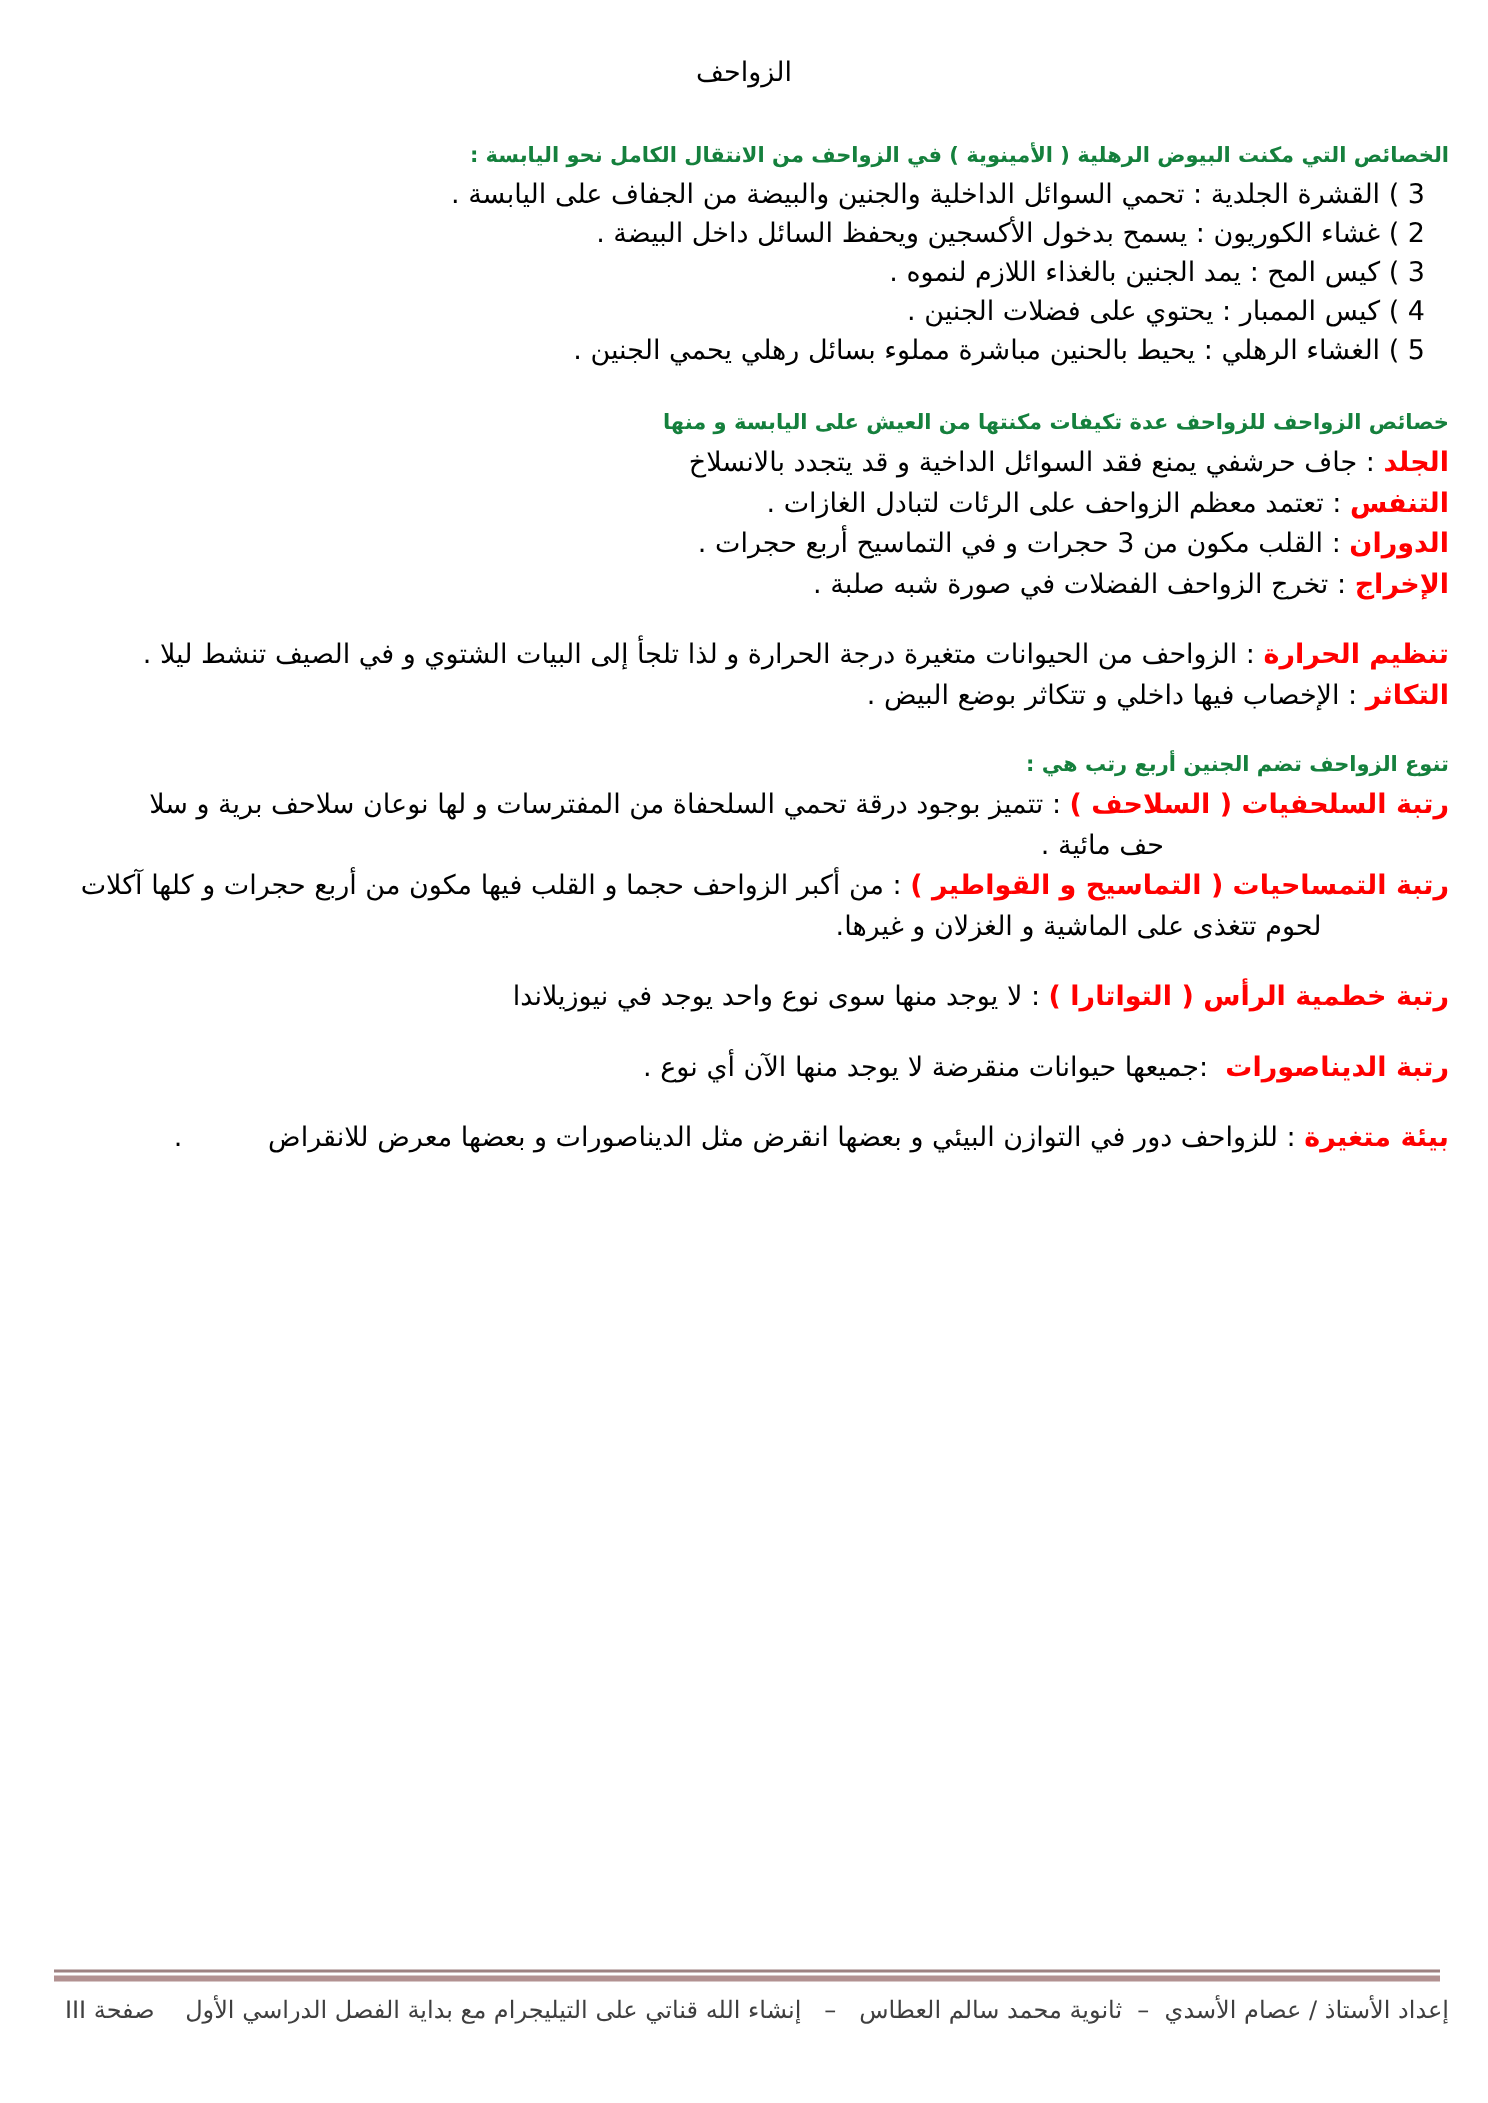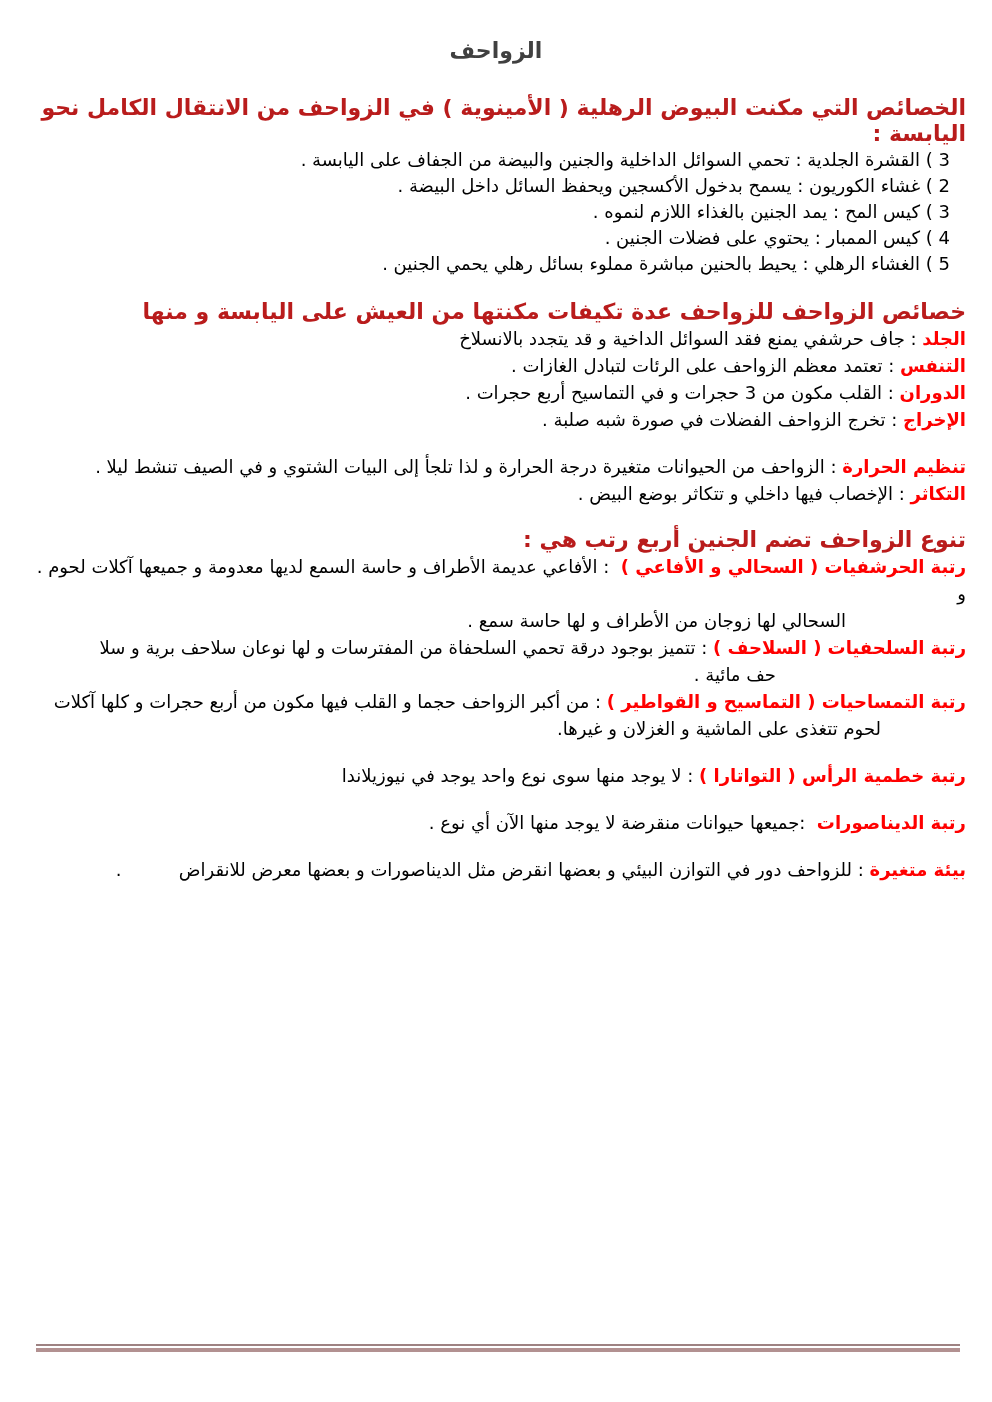--- a/index.html
+++ b/index.html
@@ -19,29 +19,29 @@
     width: 992px;
     min-height: 1402px;
     padding: 38px 26px 0 26px;
     display: flex;
     flex-direction: column;
     direction: rtl;
     text-align: right;
   }
   .title {
     text-align: center;
-    color: #404040;
-    font-weight: bold;
-    font-size: 22px;
+    color: #000000;
+    font-weight: normal;
+    font-size: 18px;
     margin-bottom: 32px;
   }
   .h-red {
-    color: #b91c1c;
+    color: #15803d;
     font-weight: bold;
-    font-size: 22px;
+    font-size: 14px;
     line-height: 26px;
   }
   .item {
     font-size: 18px;
     line-height: 26px;
     padding-right: 16px;
   }
   .para {
     font-size: 18px;
     line-height: 27px;
@@ -101,39 +101,36 @@
   <div class="para"><span class="lbl">التنفس</span><span> : تعتمد معظم الزواحف على الرئات لتبادل الغازات .</span></div>
   <div class="para"><span class="lbl">الدوران</span><span> : القلب مكون من 3 حجرات و في التماسيح أربع حجرات .</span></div>
   <div class="para"><span class="lbl">الإخراج</span><span> : تخرج الزواحف الفضلات في صورة شبه صلبة .</span></div>
 
   <div class="para gap"><span class="lbl">تنظيم الحرارة</span><span> : الزواحف من الحيوانات متغيرة درجة الحرارة و لذا تلجأ إلى البيات الشتوي و في الصيف تنشط ليلا .</span></div>
 
   <div class="para gap-sm"><span class="lbl">التكاثر</span><span> : الإخصاب فيها داخلي و تتكاثر بوضع البيض .</span></div>
 
   <div class="h-red gap">تنوع الزواحف تضم الجنين أربع رتب هي :</div>
 
-  <div class="para gap-sm">
-    <span class="lbl">رتبة الحرشفيات ( السحالي و الأفاعي )</span><span>&nbsp; : الأفاعي عديمة الأطراف و حاسة السمع لديها معدومة و جميعها آكلات لحوم . و</span>
-    <span class="cont pr-120">السحالي لها زوجان من الأطراف و لها حاسة سمع .</span>
-  </div>
 
   <div class="para gap-sm">
     <span class="lbl">رتبة السلحفيات ( السلاحف )</span><span> : تتميز بوجود درقة تحمي السلحفاة من المفترسات و لها نوعان سلاحف برية و سلا</span>
     <span class="cont pr-190">حف مائية .</span>
   </div>
 
   <div class="para gap-sm">
     <span class="lbl">رتبة التمساحيات ( التماسيح و القواطير )</span><span> : من أكبر الزواحف حجما و القلب فيها مكون من أربع حجرات و كلها آكلات</span>
     <span class="cont pr-85">لحوم تتغذى على الماشية و الغزلان و غيرها.</span>
   </div>
 
   <div class="para gap"><span class="lbl">رتبة خطمية الرأس ( التواتارا )</span><span> : لا يوجد منها سوى نوع واحد يوجد في نيوزيلاندا</span></div>
 
   <div class="para gap"><span class="lbl">رتبة الديناصورات</span><span>&nbsp; :جميعها حيوانات منقرضة لا يوجد منها الآن أي نوع .</span></div>
 
   <div class="para gap"><span class="lbl">بيئة متغيرة</span><span> : للزواحف دور في التوازن البيئي و بعضها انقرض مثل الديناصورات و بعضها معرض للانقراض&nbsp;&nbsp;&nbsp;&nbsp;&nbsp;&nbsp;&nbsp;&nbsp;&nbsp; .</span></div>
 
   <div class="footer">
     <div class="rule-thin"></div>
     <div class="rule-thick"></div>
+    <div class="footer-text">إعداد الأستاذ / عصام الأسدي&nbsp;&nbsp;–&nbsp;&nbsp;ثانوية محمد سالم العطاس&nbsp;&nbsp;&nbsp;–&nbsp;&nbsp;&nbsp;إنشاء الله قناتي على التيليجرام مع بداية الفصل الدراسي الأول&nbsp;&nbsp;&nbsp;&nbsp;صفحة III</div>
   </div>
 
 </div>
 
 </body></html>

